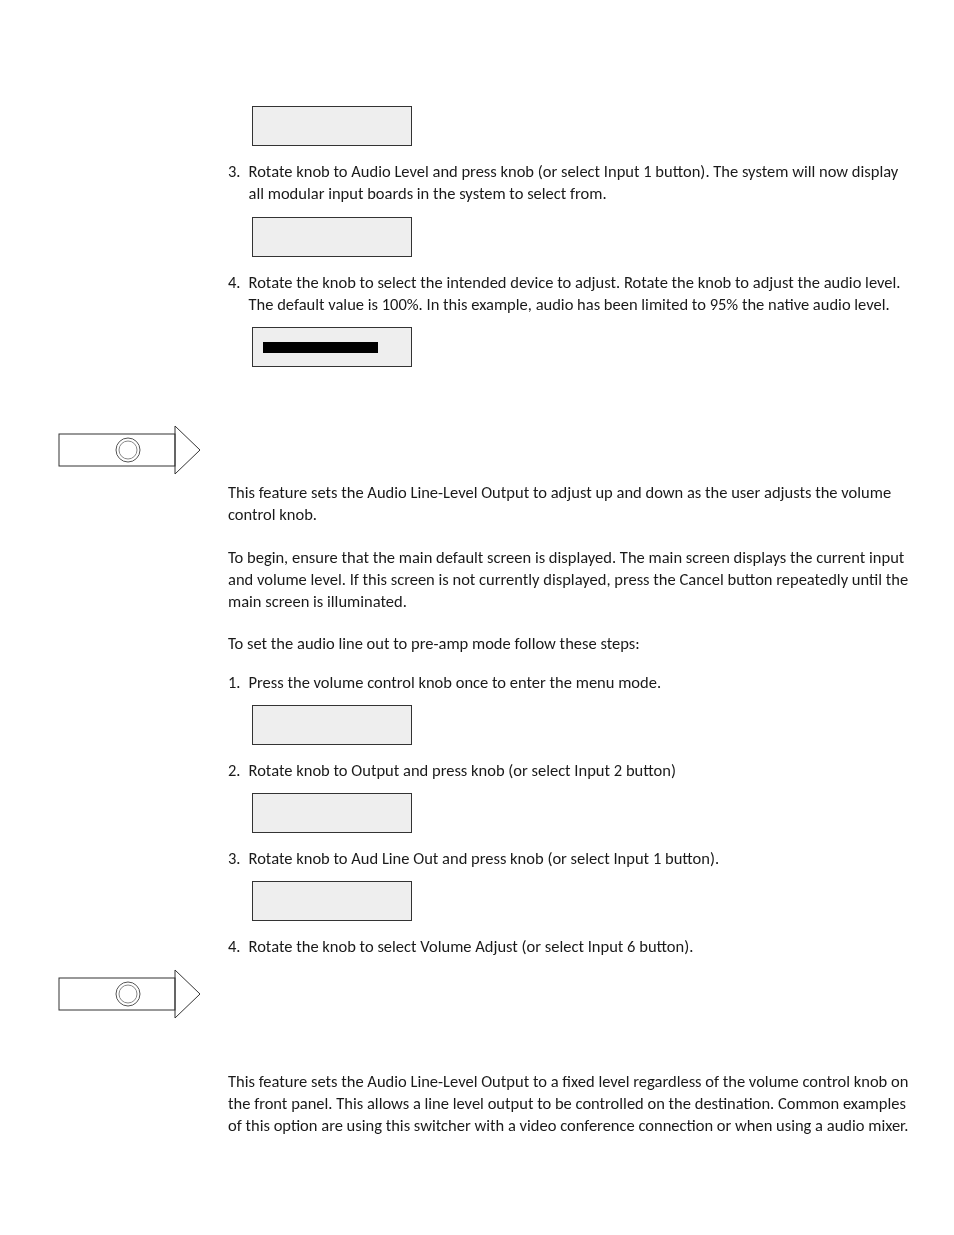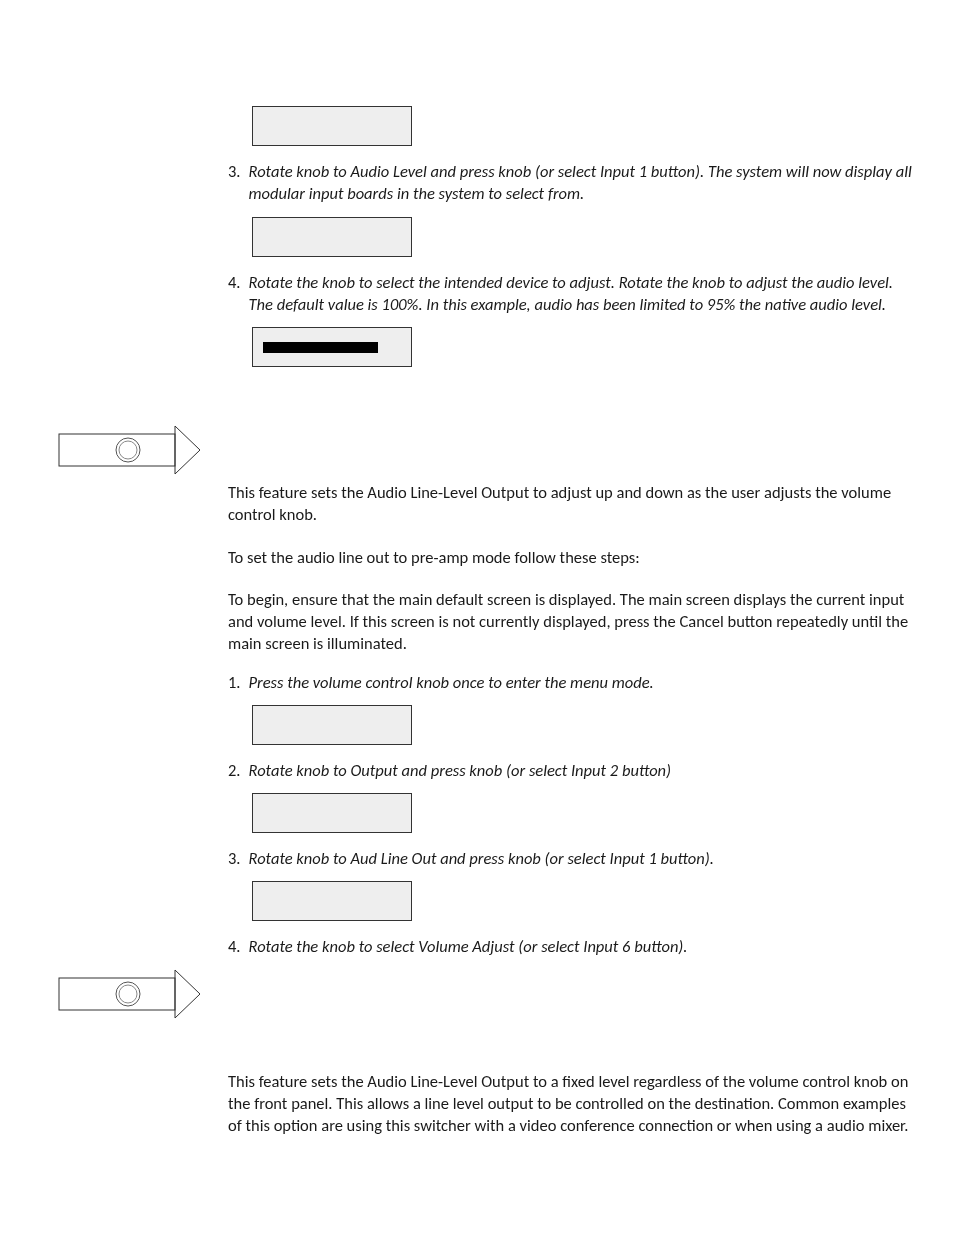--- a/index.html
+++ b/index.html
@@ -35,21 +35,21 @@
     height: 11px;
     background: #000;
   }
   .step {
     margin-bottom: 12px;
     line-height: 1.35;
     display: flex;
     gap: 8px;
   }
   .step-num { flex: 0 0 auto; }
-  .step-text { flex: 1; font-style: italic; }
+  .step-text { flex: 1; }
   .para {
     margin-bottom: 16px;
     line-height: 1.35;
     margin-top: 20px;
   }
   .step-box { margin-left: 24px; margin-top: 6px; margin-bottom: 14px; }
   .gap-med { height: 80px; }
 
   
   .knob-icon {
@@ -95,22 +95,22 @@
   <div class="step">
     <span class="step-num">4.</span>
     <span class="step-text">Rotate the knob to select the intended device to adjust.  Rotate the knob to adjust the audio level. The default value is 100%. In this example, audio has been limited to 95% the native audio level.</span>
   </div>
 
   <div class="display-box with-bar step-box"></div>
 
   <div class="gap-med"></div>
 
   <div class="para">This feature sets the Audio Line-Level Output to adjust up and down as the user adjusts the volume control knob.</div>
+  <div class="para">To begin, ensure that the main default screen is displayed. The main screen displays the current input and volume level. If this screen is not currently displayed, press the Cancel button repeatedly until the main screen is illuminated.</div>
   <div class="para">To set the audio line out to pre-amp mode follow these steps:</div>
-  <div class="para">To begin, ensure that the main default screen is displayed. The main screen displays the current input and volume level. If this screen is not currently displayed, press the Cancel button repeatedly until the main screen is illuminated.</div>
 
   <div class="step">
     <span class="step-num">1.</span>
     <span class="step-text">Press the volume control knob once to enter the menu mode.</span>
   </div>
   <div class="display-box step-box"></div>
 
   <div class="step">
     <span class="step-num">2.</span>
     <span class="step-text">Rotate knob to Output and press knob (or select Input 2 button)</span>

